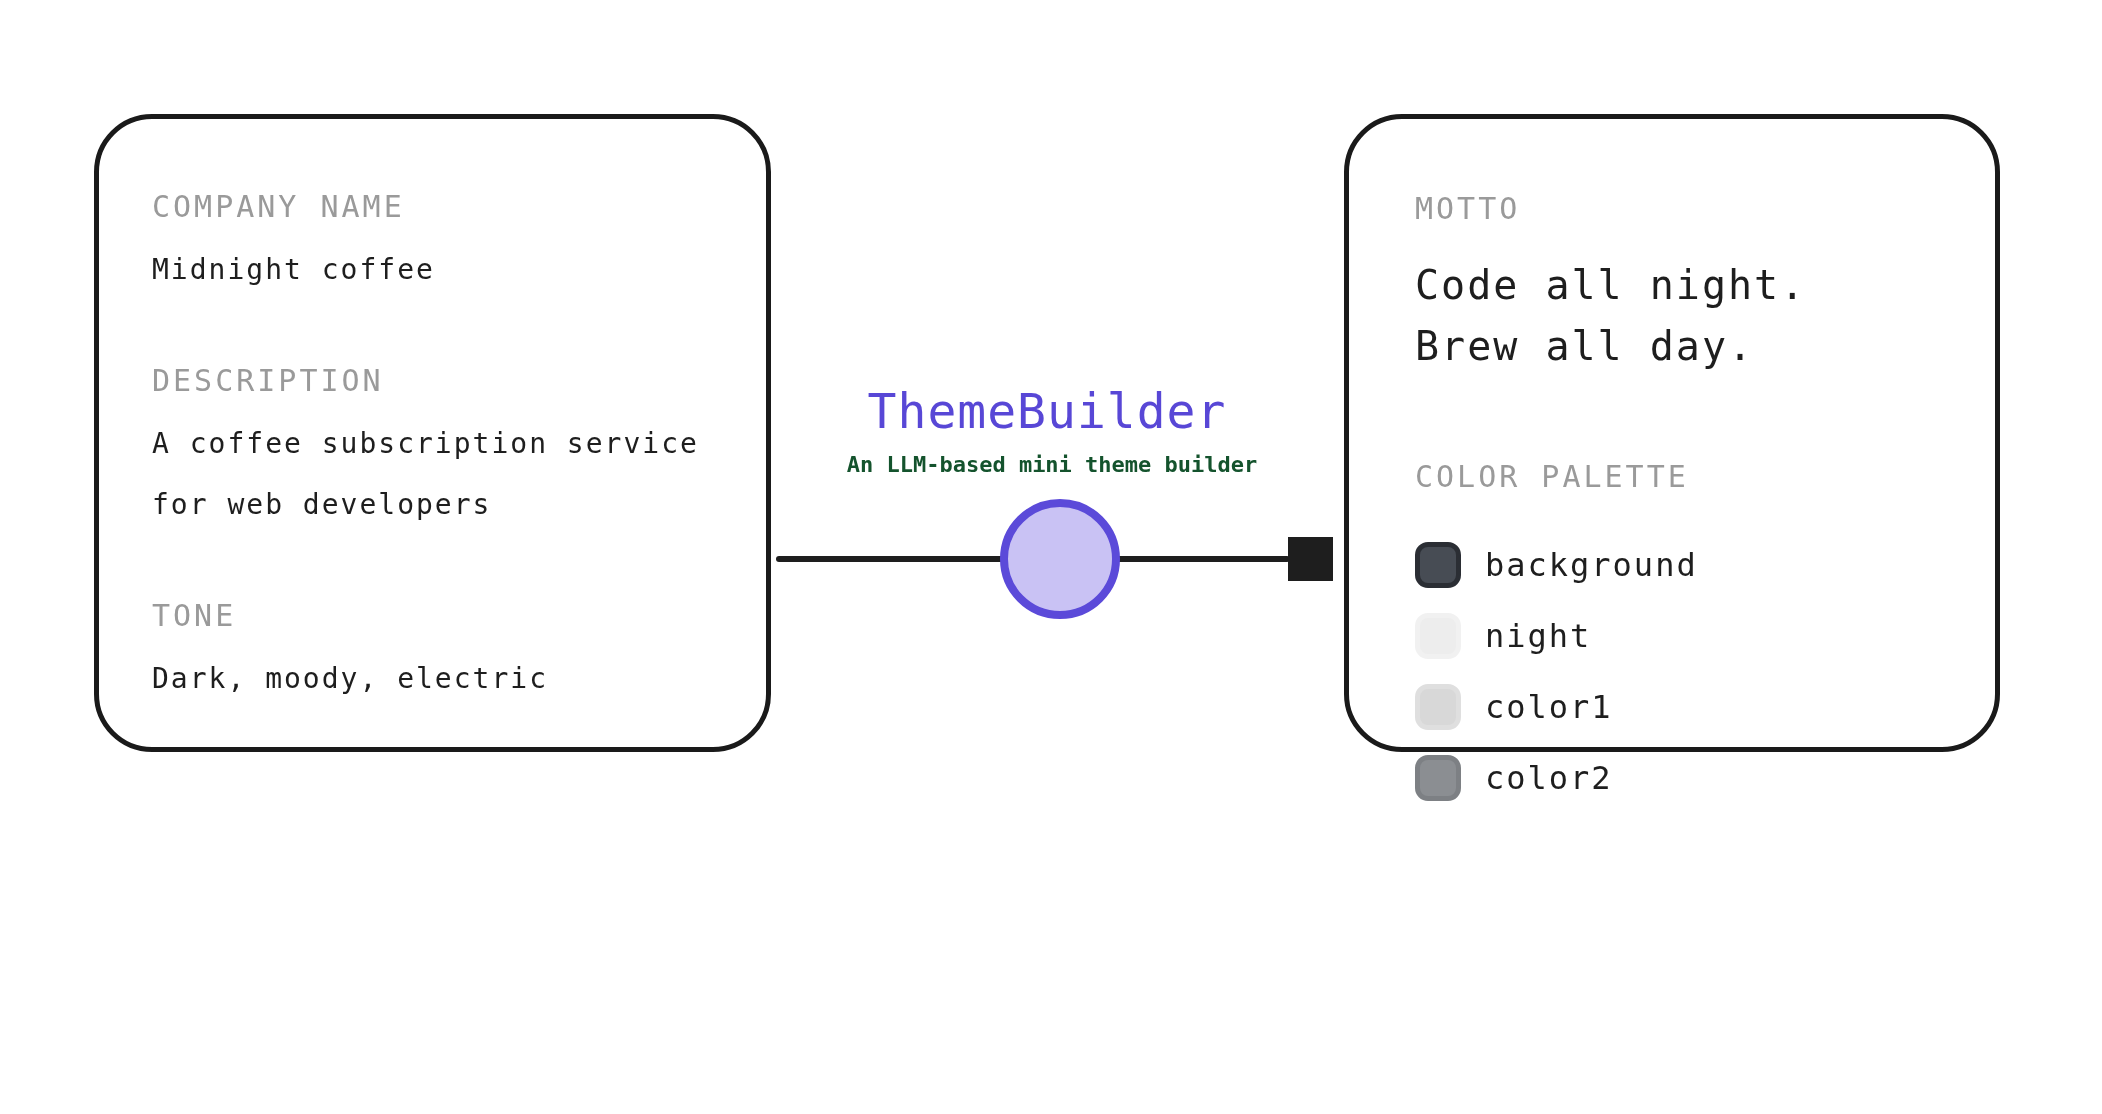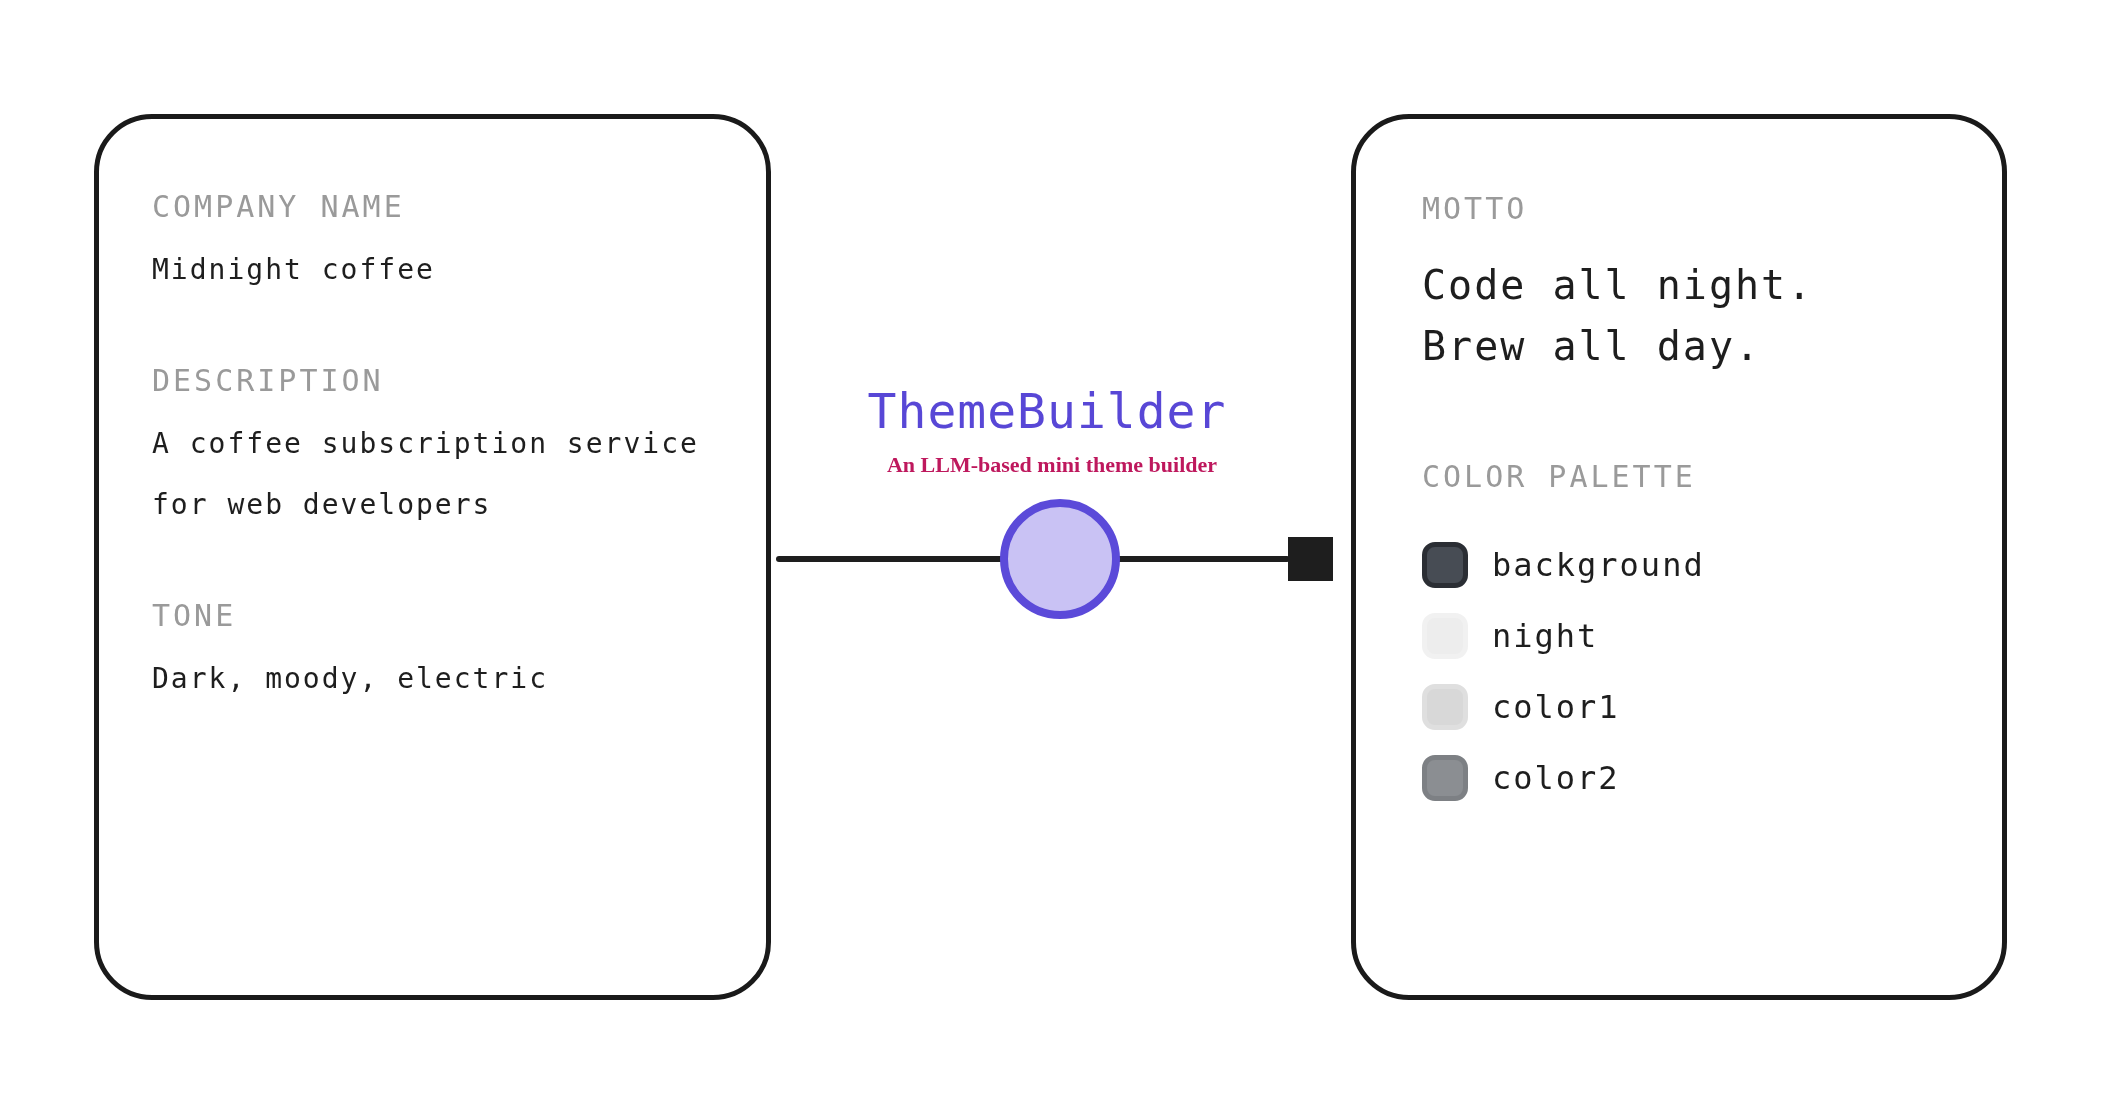--- a/index.html
+++ b/index.html
@@ -9,27 +9,27 @@
     width: 2102px;
     height: 1114px;
     font-family: "DejaVu Sans Mono", "Liberation Mono", monospace;
     overflow: hidden;
   }
 
   
   .card {
     position: absolute;
     top: 114px;
-    height: 886px;
+    height: 638px;
     background: #ffffff;
     border: 5px solid #1a1a1a;
     border-radius: 58px;
   }
   .card.input  { left: 94px;   width: 677px; padding: 70px 42px 0 53px; }
-  .card.output { left: 1344px; width: 656px; padding: 72px 36px 0 66px; margin-left: 7px; }
+  .card.output { left: 1344px; width: 656px; padding: 72px 36px 0 66px; }
 
   
   .field-label {
     font-size: 30px;
     line-height: 36px;
     letter-spacing: 3px;
     color: #9a9a9a;
     white-space: nowrap;
   }
   .field-value {
@@ -140,21 +140,21 @@
     <div class="field-value">A coffee subscription service for web developers</div>
   </div>
   <div class="field">
     <div class="field-label">TONE</div>
     <div class="field-value">Dark, moody, electric</div>
   </div>
 </div>
 
 <div class="builder-title" style="color: rgb(88, 71, 214);">ThemeBuilder</div>
 
-<div class="builder-subtitle" style="color: #be185d; font-family: Liberation Serif, serif;">An LLM-based mini theme builder</div>
+<div class="builder-subtitle" style="color: #14532d;">An LLM-based mini theme builder</div>
 
 <div class="arrow-line" style="background-color: rgb(30, 30, 30);"></div>
 
 <div class="arrow-head" style="border-color: rgb(30, 30, 30);"></div>
 
 <div class="builder-node" style="background-color: rgb(201, 194, 244); border-color: rgb(91, 74, 217);"></div>
 
 <div class="card output">
   <div class="motto-block">
     <div class="field-label">MOTTO</div>

